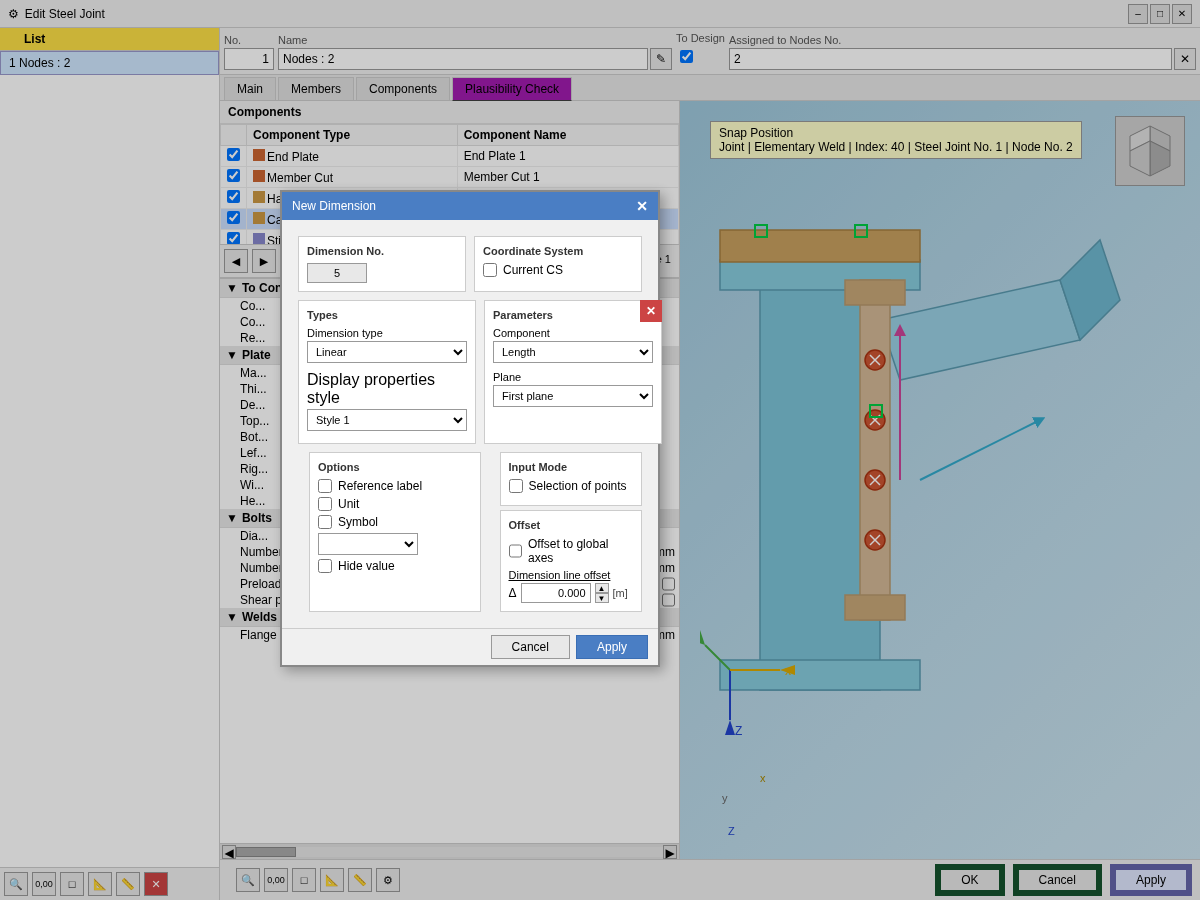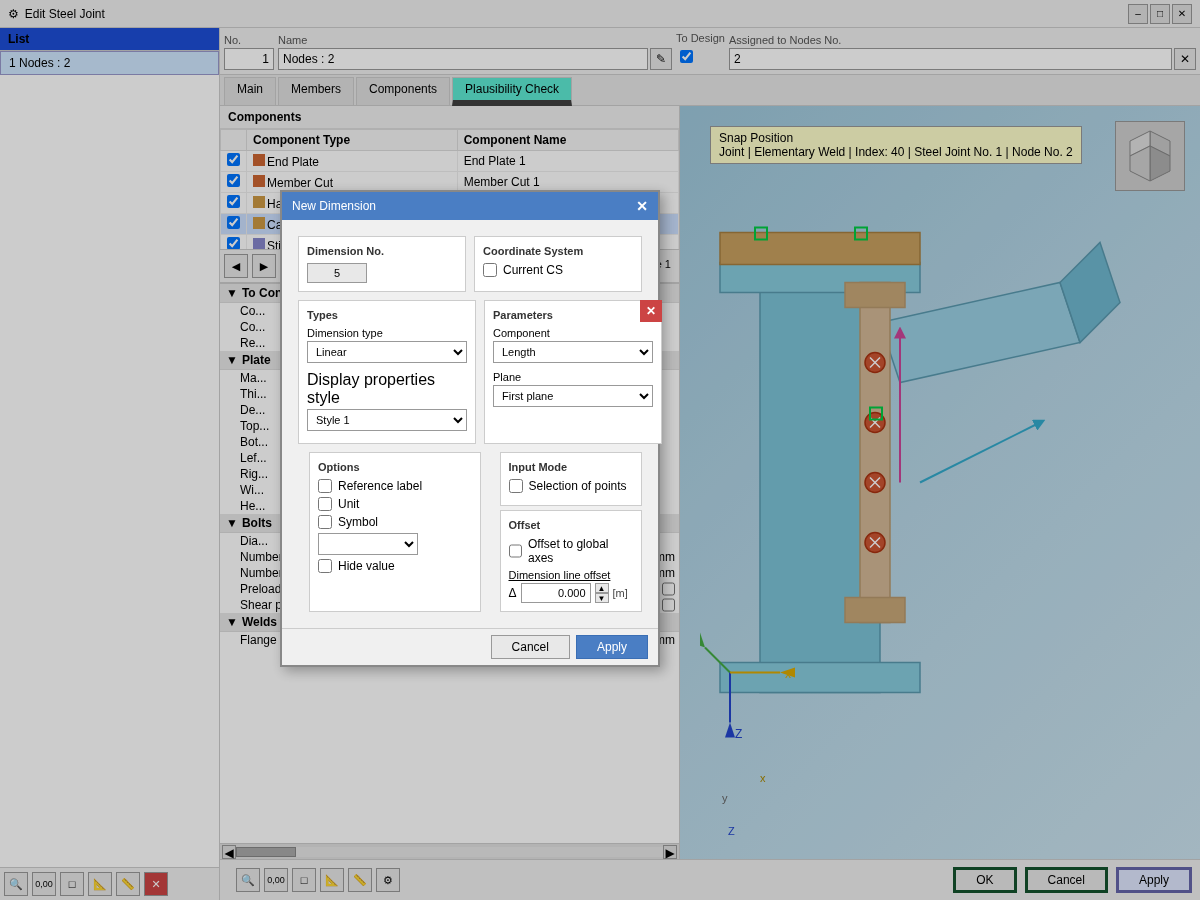--- a/index.html
+++ b/index.html
@@ -9,21 +9,21 @@
     .titlebar { display: flex; align-items: center; justify-content: space-between; background: #f0f0f0; border-bottom: 1px solid #ccc; padding: 4px 8px; height: 28px; }
     .titlebar-left { display: flex; align-items: center; gap: 6px; }
     .titlebar-controls { display: flex; gap: 2px; }
     .titlebar-btn { width: 20px; height: 20px; border: 1px solid #999; background: #e0e0e0; cursor: pointer; display: flex; align-items: center; justify-content: center; font-size: 10px; }
 
     
     .main-layout { display: flex; height: calc(900px - 28px); }
 
     
     .left-panel { width: 220px; border-right: 1px solid #ccc; background: #fff; display: flex; flex-direction: column; }
-    .panel-header { background: #1d4ed8; padding: 4px 8px; border-bottom: 1px solid #ccc; font-weight: bold; }
+    .panel-header { background: #fde047; padding: 4px 24px; border-bottom: 1px solid #ccc; font-weight: bold; }
     .list-item { padding: 4px 8px; background: #d0e8ff; border: 1px solid #99c; cursor: pointer; display: flex; align-items: center; gap: 4px; }
     .left-panel-bottom { flex: 1; }
     .left-bottom-toolbar { display: flex; gap: 4px; padding: 4px; border-top: 1px solid #ccc; background: #f0f0f0; flex-wrap: wrap; }
     .toolbar-btn-small { width: 24px; height: 24px; border: 1px solid #999; background: #e8e8e8; cursor: pointer; display: flex; align-items: center; justify-content: center; font-size: 11px; }
 
     
     .right-area { flex: 1; display: flex; flex-direction: column; }
 
     
     .top-form { background: #f0f0f0; border-bottom: 1px solid #ccc; padding: 4px; display: flex; gap: 4px; align-items: flex-end; }
@@ -31,21 +31,21 @@
     .form-label { font-size: 11px; color: #555; }
     .form-input { border: 1px solid #999; padding: 2px 4px; background: white; height: 22px; }
     .form-input-no { width: 50px; }
     .form-input-name { width: 370px; }
     .form-input-assign { width: 150px; }
     .edit-btn { width: 22px; height: 22px; border: 1px solid #999; background: #e8e8e8; cursor: pointer; display: flex; align-items: center; justify-content: center; }
 
     
     .tabs { display: flex; background: #e8e8e8; border-bottom: 1px solid #ccc; padding: 2px 4px 0; }
     .tab { padding: 4px 12px; border: 1px solid #ccc; border-bottom: none; cursor: pointer; background: #e0e0e0; margin-right: 2px; }
-    .tab.active { background: #5eead4; border-bottom: 6px solid #404040; margin-bottom: -1px; text-align: right; }
+    .tab.active { background: #a21caf; border-bottom: 1px solid #404040; margin-bottom: -1px; text-align: right; }
 
     
     .content-area { flex: 1; display: flex; overflow: hidden; }
 
     
     .components-panel { width: 460px; background: #fff; border-right: 1px solid #ccc; display: flex; flex-direction: column; overflow: hidden; }
     .section-header { padding: 4px 8px; background: #f0f0f0; border-bottom: 1px solid #ddd; font-weight: bold; }
 
     .comp-table { width: 100%; border-collapse: collapse; }
     .comp-table th { background: #f5f5f5; border: 1px solid #ddd; padding: 3px 6px; text-align: left; font-weight: bold; }
@@ -64,21 +64,21 @@
 
     
     .view3d { flex: 1; background: #b8d8e8; position: relative; overflow: hidden; }
 
     .snap-tooltip { position: absolute; top: 20px; left: 30px; background: #ffffcc; border: 1px solid #999; padding: 4px 8px; font-size: 11px; white-space: nowrap; z-index: 10; }
 
     .cube-nav { position: absolute; top: 15px; right: 15px; width: 70px; height: 70px; background: #d0d0d0; border: 1px solid #999; display: flex; align-items: center; justify-content: center; }
 
     
     .bottom-bar { display: flex; align-items: center; justify-content: flex-end; background: #f0f0f0; border-top: 1px solid #ccc; padding: 4px 8px; gap: 8px; }
-    .bottom-btn { padding: 3px 20px; border: 3px solid #14532d; background: #e8e8e8; cursor: pointer; font-size: 12px; }
+    .bottom-btn { padding: 3px 20px; border: 6px solid #14532d; background: #e8e8e8; cursor: pointer; font-size: 12px; }
     .bottom-btn-primary { background: #e0e8ff; border-color: #66a; }
 
     
     .left-toolbar-area { display: flex; align-items: center; padding: 4px 8px; background: #f0f0f0; gap: 4px; }
 
     
     .modal-overlay { position: fixed; top: 0; left: 0; width: 1200px; height: 900px; background: rgba(0,0,0,0.2); z-index: 100; display: flex; align-items: center; justify-content: center; }
     .modal { background: #f0f0f0; border: 2px solid #888; width: 380px; box-shadow: 4px 4px 12px rgba(0,0,0,0.3); position: absolute; top: 190px; left: 280px; }
     .modal-header { background: #4a7ec4; color: white; padding: 6px 10px; display: flex; justify-content: space-between; align-items: center; }
     .modal-close { color: white; cursor: pointer; font-size: 14px; font-weight: bold; background: none; border: none; }

